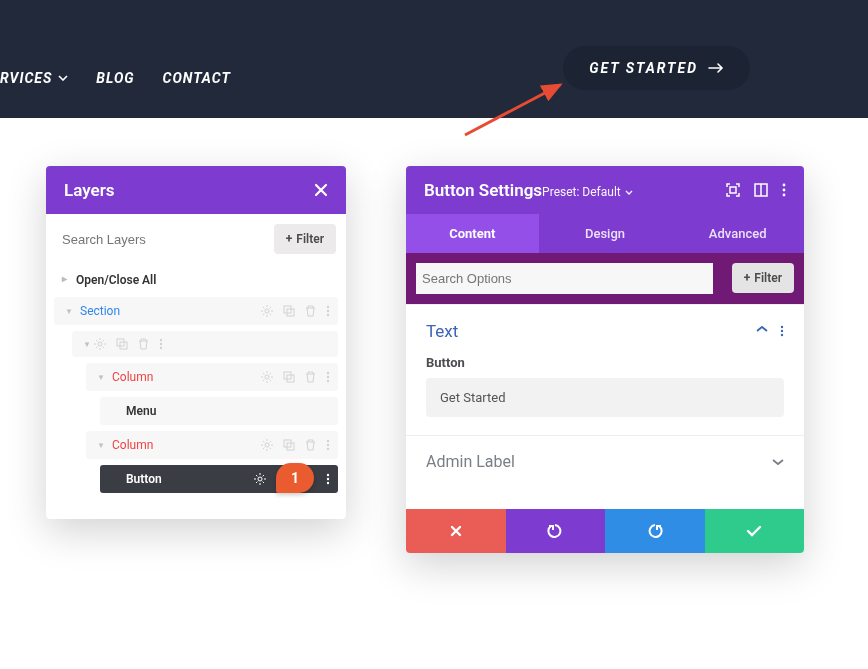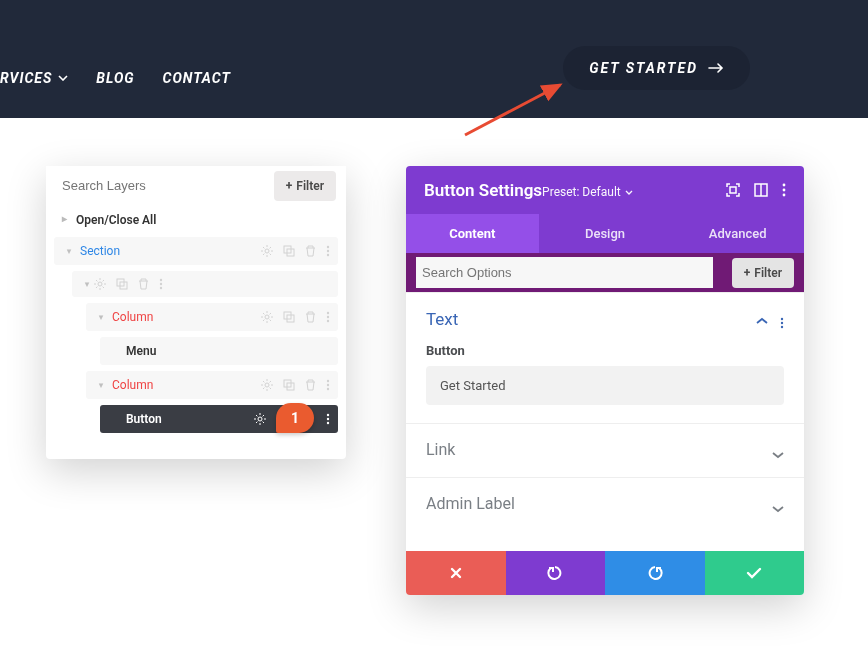--- a/index.html
+++ b/index.html
@@ -81,23 +81,23 @@
     align-items: center;
     justify-content: space-between;
   }
   .panel-head .title { font-size: 17px; font-weight: 600; }
   .panel-head .sub { font-size: 12px; font-weight: 400; margin-top: 4px; opacity: 0.95; display:flex; align-items:center; gap:4px;}
   .panel-head .left { display:flex; flex-direction:row; }
   .panel-head .icons { display: flex; gap: 14px; align-items: center; }
   .panel-head .icons span { cursor: pointer; display:flex; }
   .search-row {
     display: flex;
-    padding: 4px 10px;
+    padding: 10px 10px;
     gap: 19px;
-    align-items: center;
+    align-items: flex-start;
     background: #fff;
   }
   .search-input {
     flex: 1;
     border: none;
     background: #fff;
     color: #a0a0a0;
     font-size: 13px;
     padding: 8px 6px;
     outline: none;
@@ -187,21 +187,21 @@
     background: #944fe8;
     font-weight: 700;
     opacity: 1;
   }
   .section-block {
     border-top: 1px solid #eee;
     padding: 16px 20px 18px 20px;
   }
   .section-head {
     display: flex;
-    align-items: flex-end;
+    align-items: center;
     justify-content: space-between;
     cursor: pointer;
   }
   .section-head .title {
     font-size: 17px;
     color: #3a66b5;
     font-weight: 400;
   }
   .section-head.collapsed .title { color: #7a7f85; font-size: 16px; }
   .section-head .right { display: flex; gap: 12px; color: #5a7fc5; font-size: 12px; }
@@ -270,20 +270,30 @@
           <path d="M0,0 L7,3 L0,6 Z" fill="#e84b33"></path>
         </marker>
       </defs>
     <line x1="5" y1="55" x2="100" y2="5" stroke="#e84b33" stroke-width="3" marker-end="url(#ah)"></line>
   </svg>
 </div>
 
 <div class="panels">
 
   <div class="panel">
+    <div class="panel-head">
+      <span class="title">Layers</span>
+      <div class="icons">
+        <span>
+          <svg width="14" height="14" viewBox="0 0 14 14">
+              <path d="M2 2l10 10M12 2L2 12" stroke="#fff" stroke-width="2.2" stroke-linecap="round"></path>
+            </svg>
+        </span>
+      </div>
+    </div>
     <div class="search-row">
       <input class="search-input" placeholder="Search Layers" style="">
       <div class="filter-btn">
         <span style="font-weight:700">+</span>
         <span>Filter</span>
       </div>
     </div>
     <div class="open-close">Open/Close All</div>
     <div class="layer-tree">
 
@@ -503,32 +513,20 @@
                 <circle cx="2" cy="6" r="1.2" fill="#3a66b5"></circle>
                 <circle cx="2" cy="10" r="1.2" fill="#3a66b5"></circle>
               </svg>
             </span>
         </div>
       </div>
       <div class="field-label">Button</div>
       <div class="field-input">Get Started</div>
     </div>
 
-    <div class="section-block">
-      <div class="section-head collapsed">
-        <span class="title">Link</span>
-        <div class="right">
-          <span>
-              <svg width="12" height="8" viewBox="0 0 12 8">
-                <path d="M1 2l5 4 5-4" stroke="#7a7f85" stroke-width="1.8" fill="none"></path>
-              </svg>
-            </span>
-        </div>
-      </div>
-    </div>
 
     <div class="section-block">
       <div class="section-head collapsed">
         <span class="title">Admin Label</span>
         <div class="right">
           <span>
               <svg width="12" height="8" viewBox="0 0 12 8">
                 <path d="M1 2l5 4 5-4" stroke="#7a7f85" stroke-width="1.8" fill="none"></path>
               </svg>
             </span>

